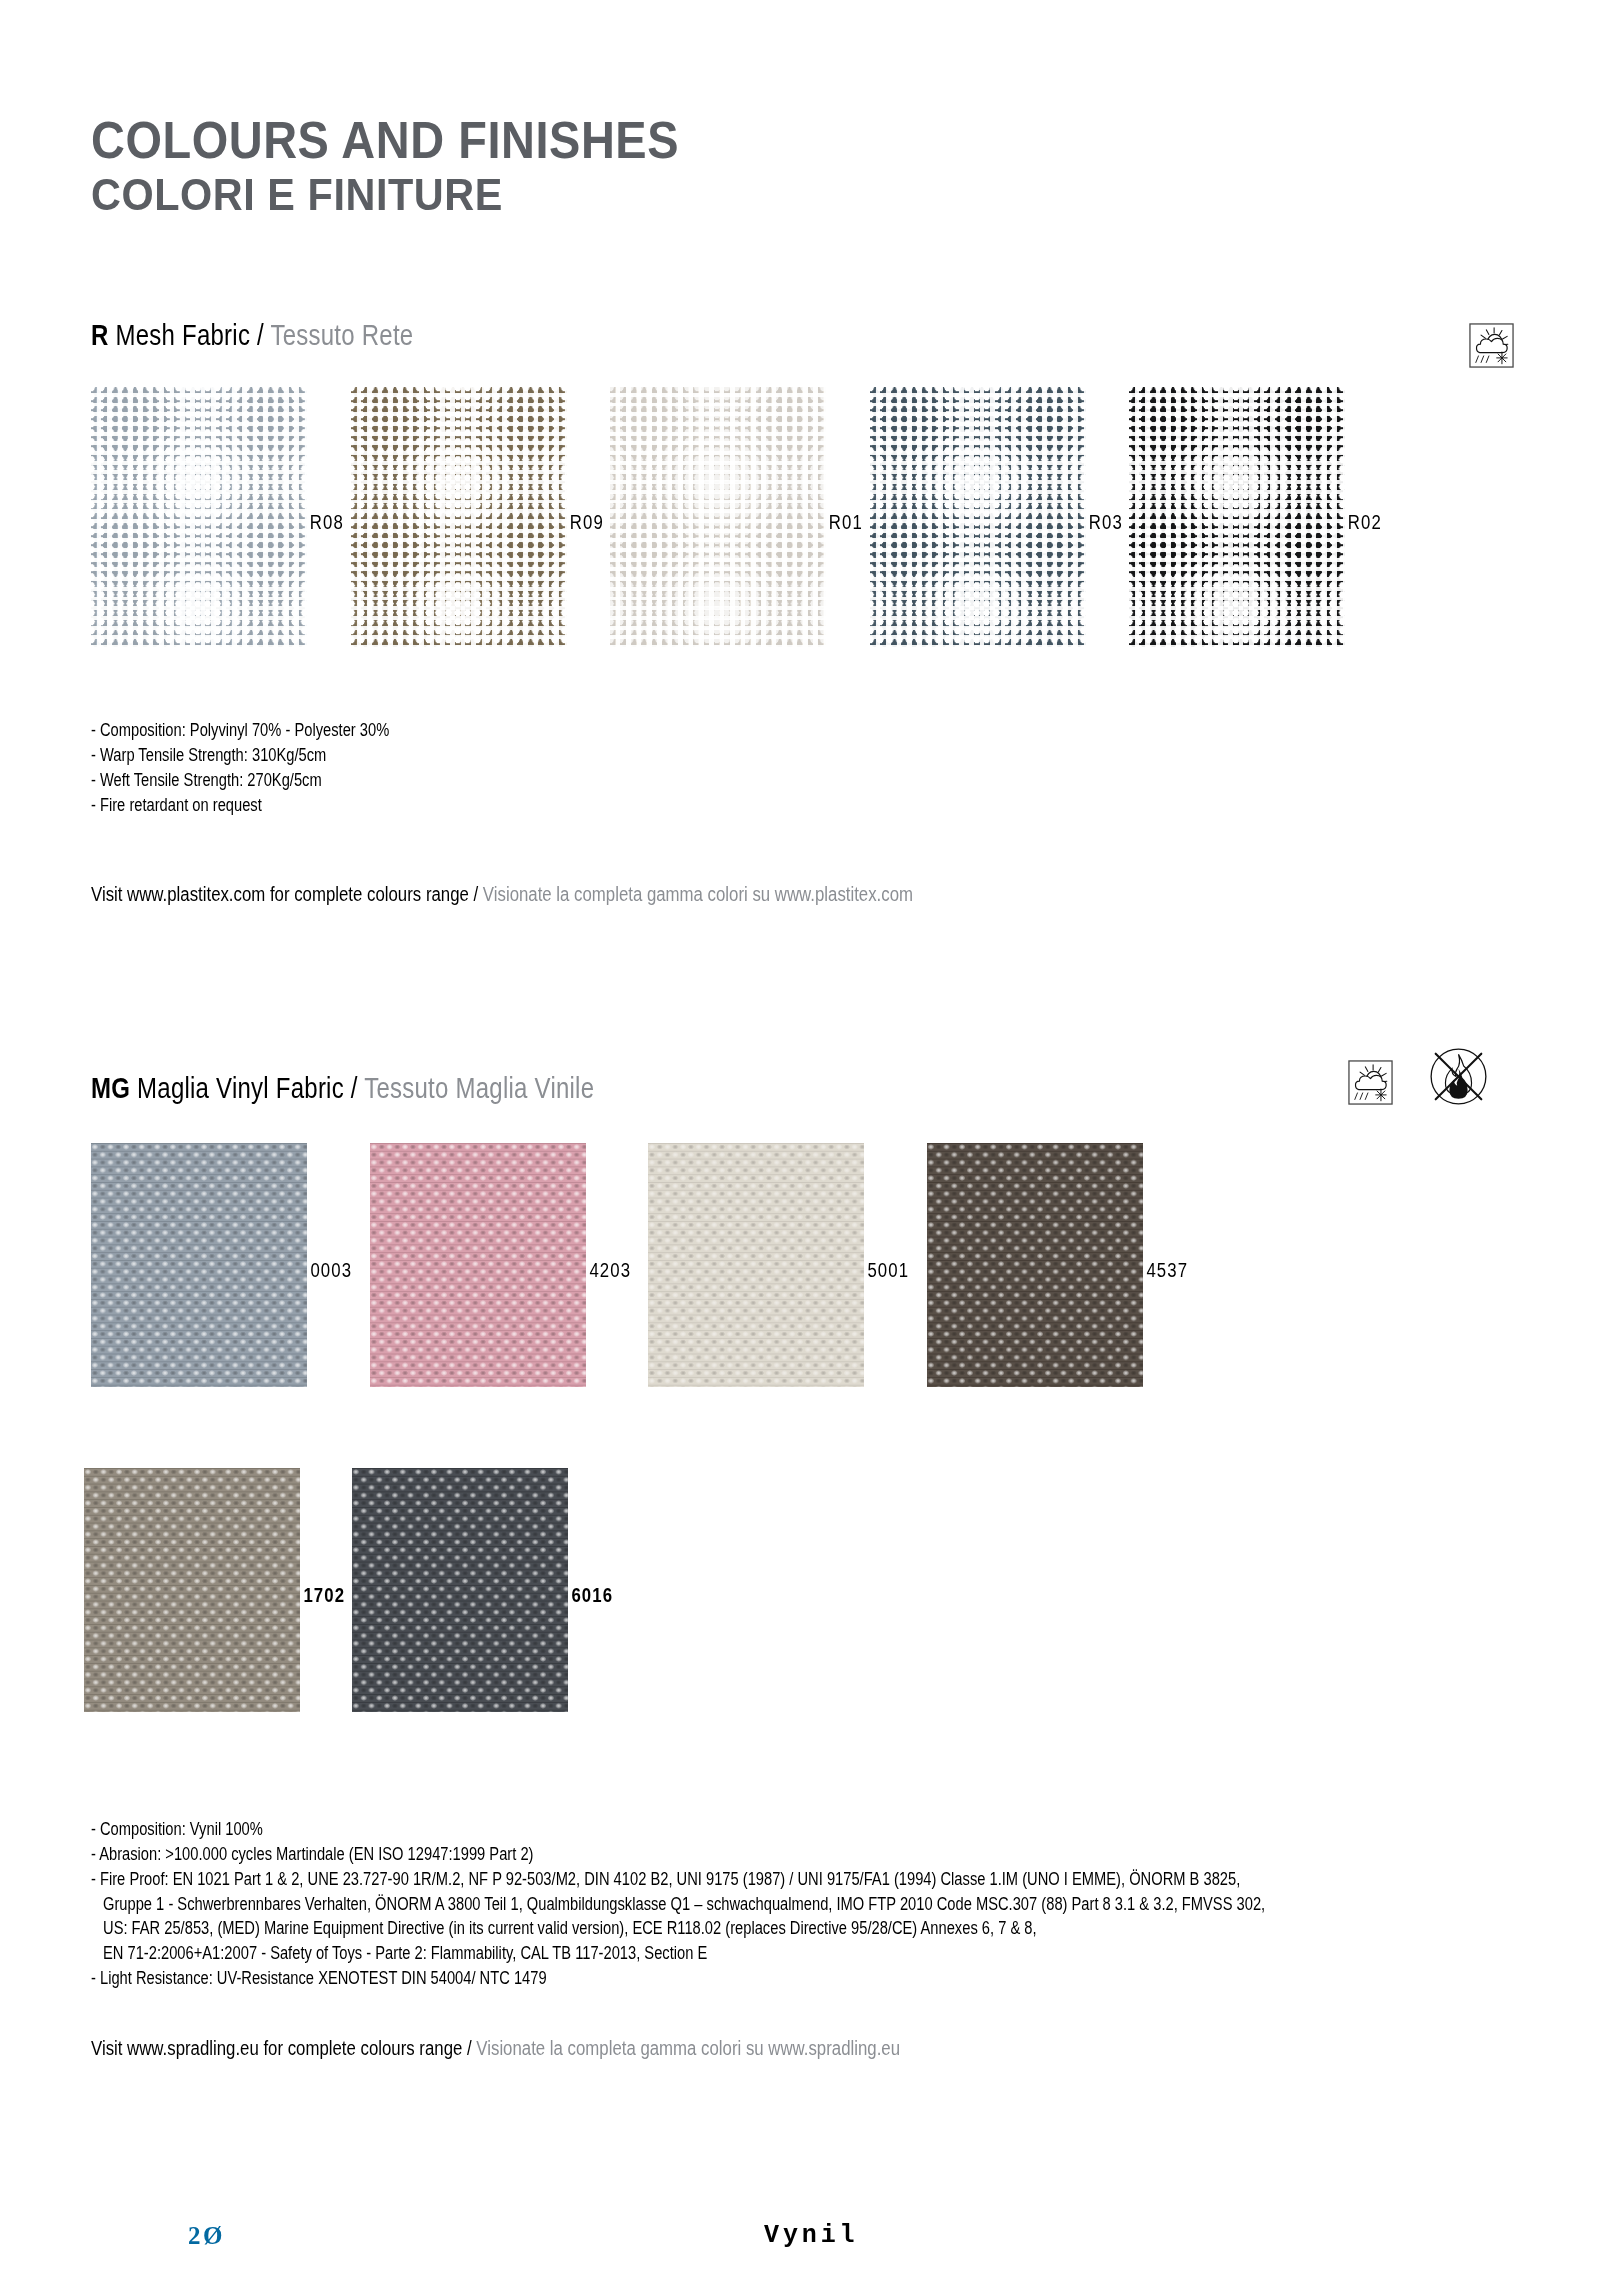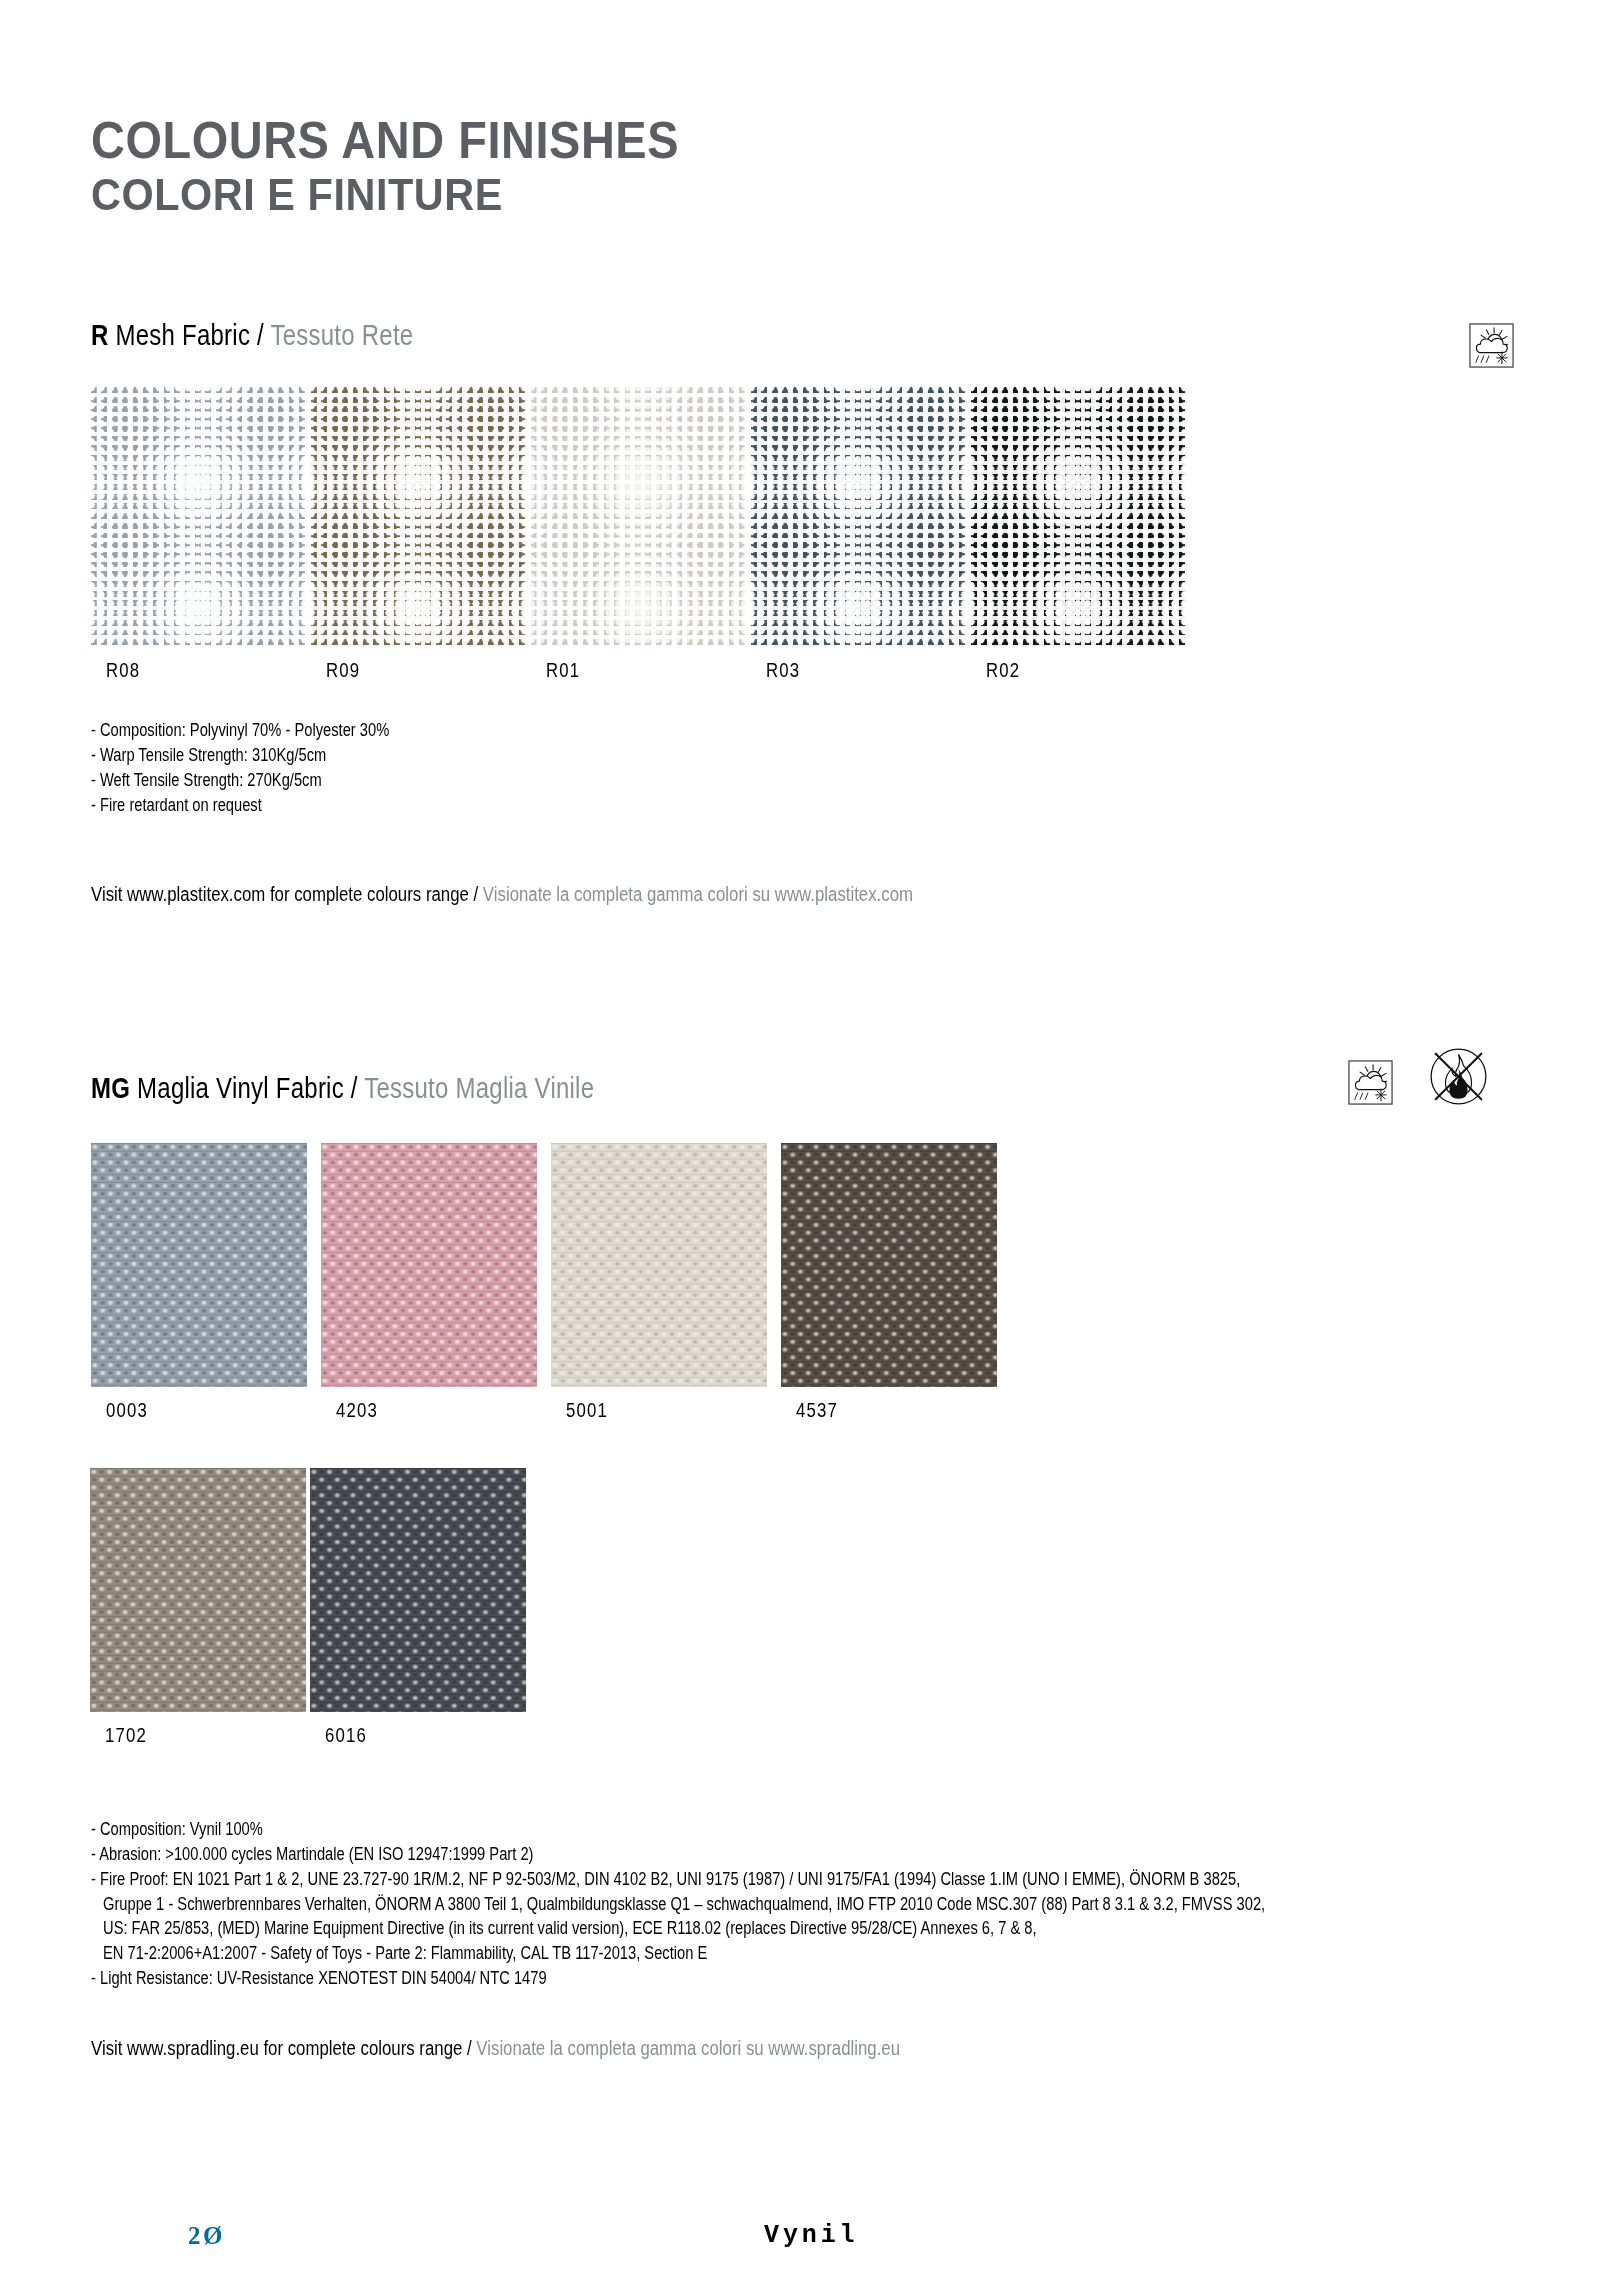--- a/index.html
+++ b/index.html
@@ -36,21 +36,21 @@
     transform:scaleX(0.80);
     transform-origin:left center;
     letter-spacing:0.3px;
   }
   .section-head .code { font-weight:bold; color:#000; }
   .section-head .en   { color:#000; }
   .section-head .it   { color:#8b8e93; }
 
   
   .swatch-row { position:absolute; display:flex; }
-  .swatch { display:flex; flex-direction:column; }
+  .swatch { display:flex; flex-direction:row; align-items:center; }
   .chip {
     width:216px; height:260px;
     background-color:#ccc;
   }
   .chip.mg { height:244px; }
   .chip-label {
     margin-top:11.7px;
     font-size:19.5px;
     letter-spacing:1.3px;
     transform:scaleX(0.86);
@@ -292,21 +292,21 @@
       <div class="chip-label">5001</div>
     </div>
     <div class="swatch">
       <div class="chip mg" style="background-color:#4e443c;">
         <div class="maglia-tex"></div>
       </div>
       <div class="chip-label">4537</div>
     </div>
   </div>
 
-  <div class="swatch-row" style="left:90px; top:1468px; gap:3.9px;">
+  <div class="swatch-row" style="left:84px; top:1468px; gap:3.9px;font-weight:bold;">
     <div class="swatch">
       <div class="chip mg" style="background-color:#8d8578;">
         <div class="maglia-tex"></div>
       </div>
       <div class="chip-label">1702</div>
     </div>
     <div class="swatch">
       <div class="chip mg" style="background-color:#3e4248;">
         <div class="maglia-tex"></div>
       </div>

